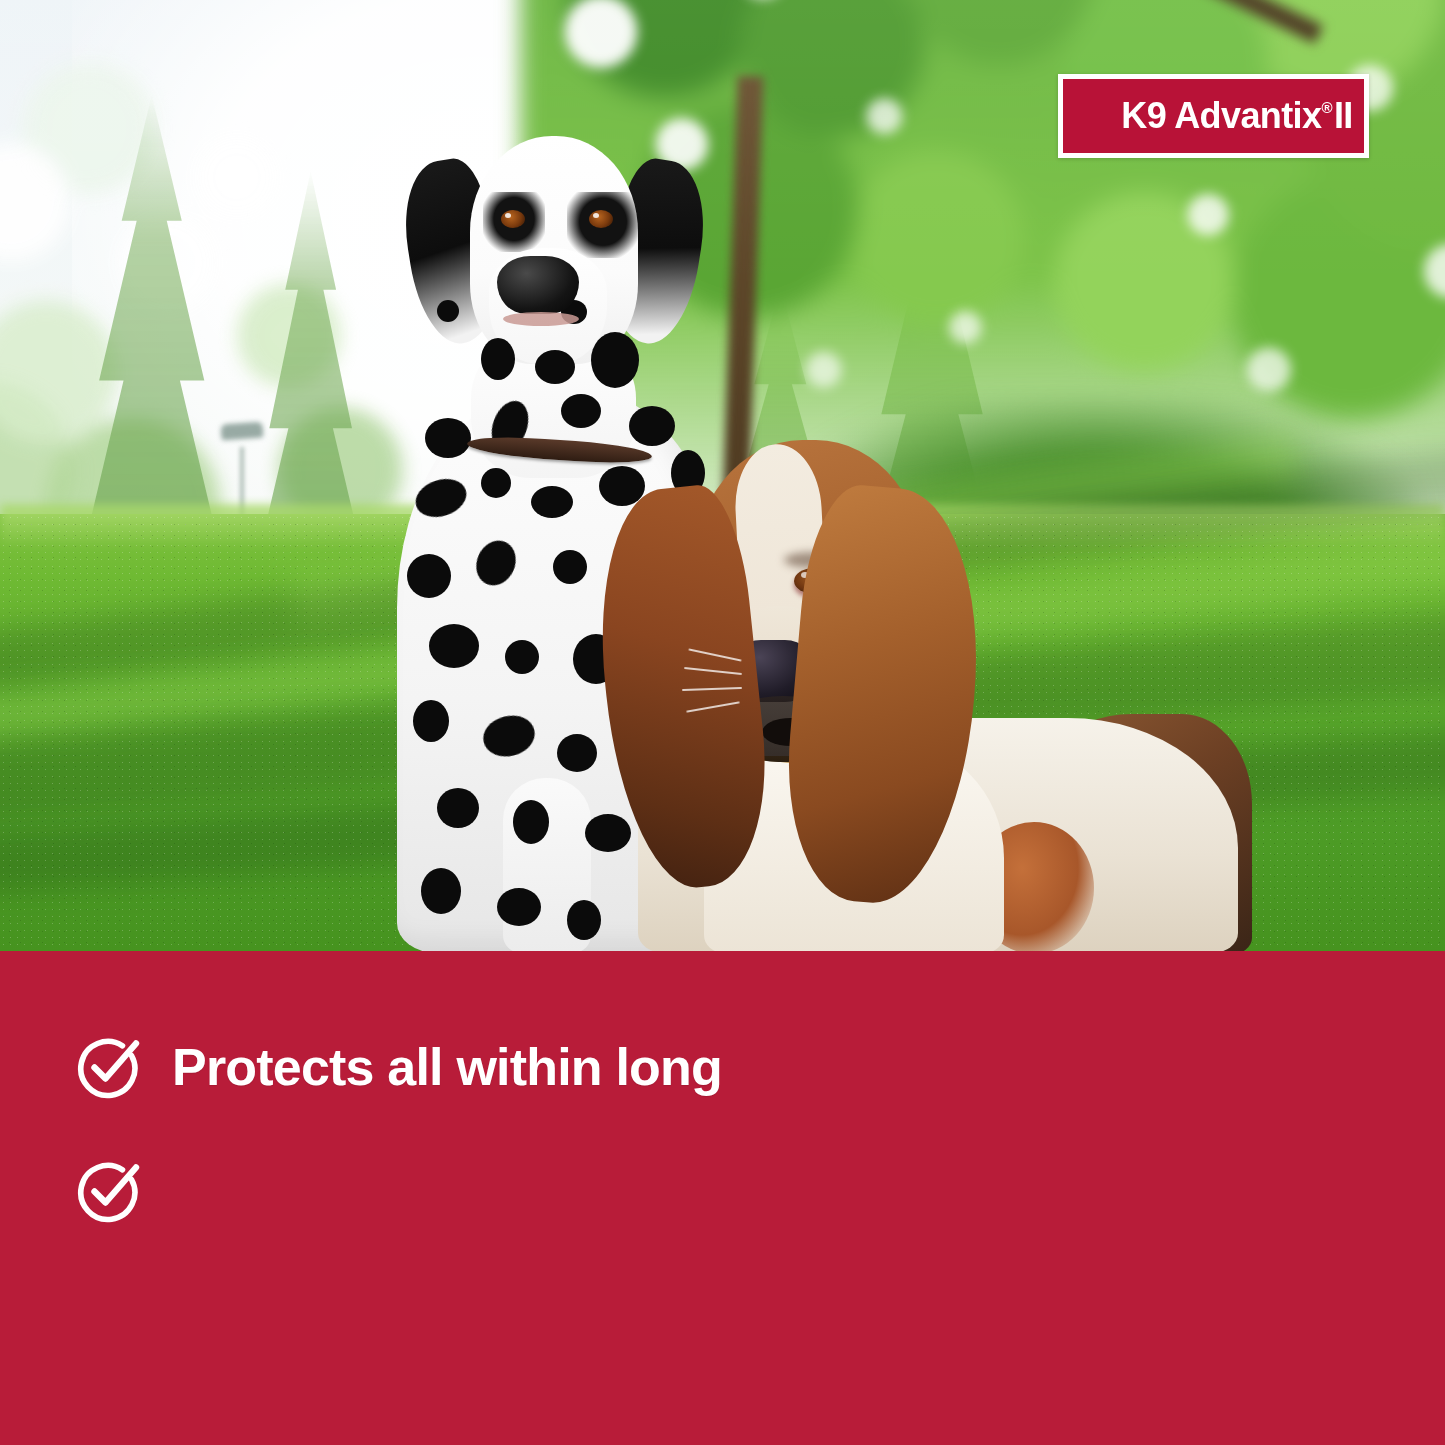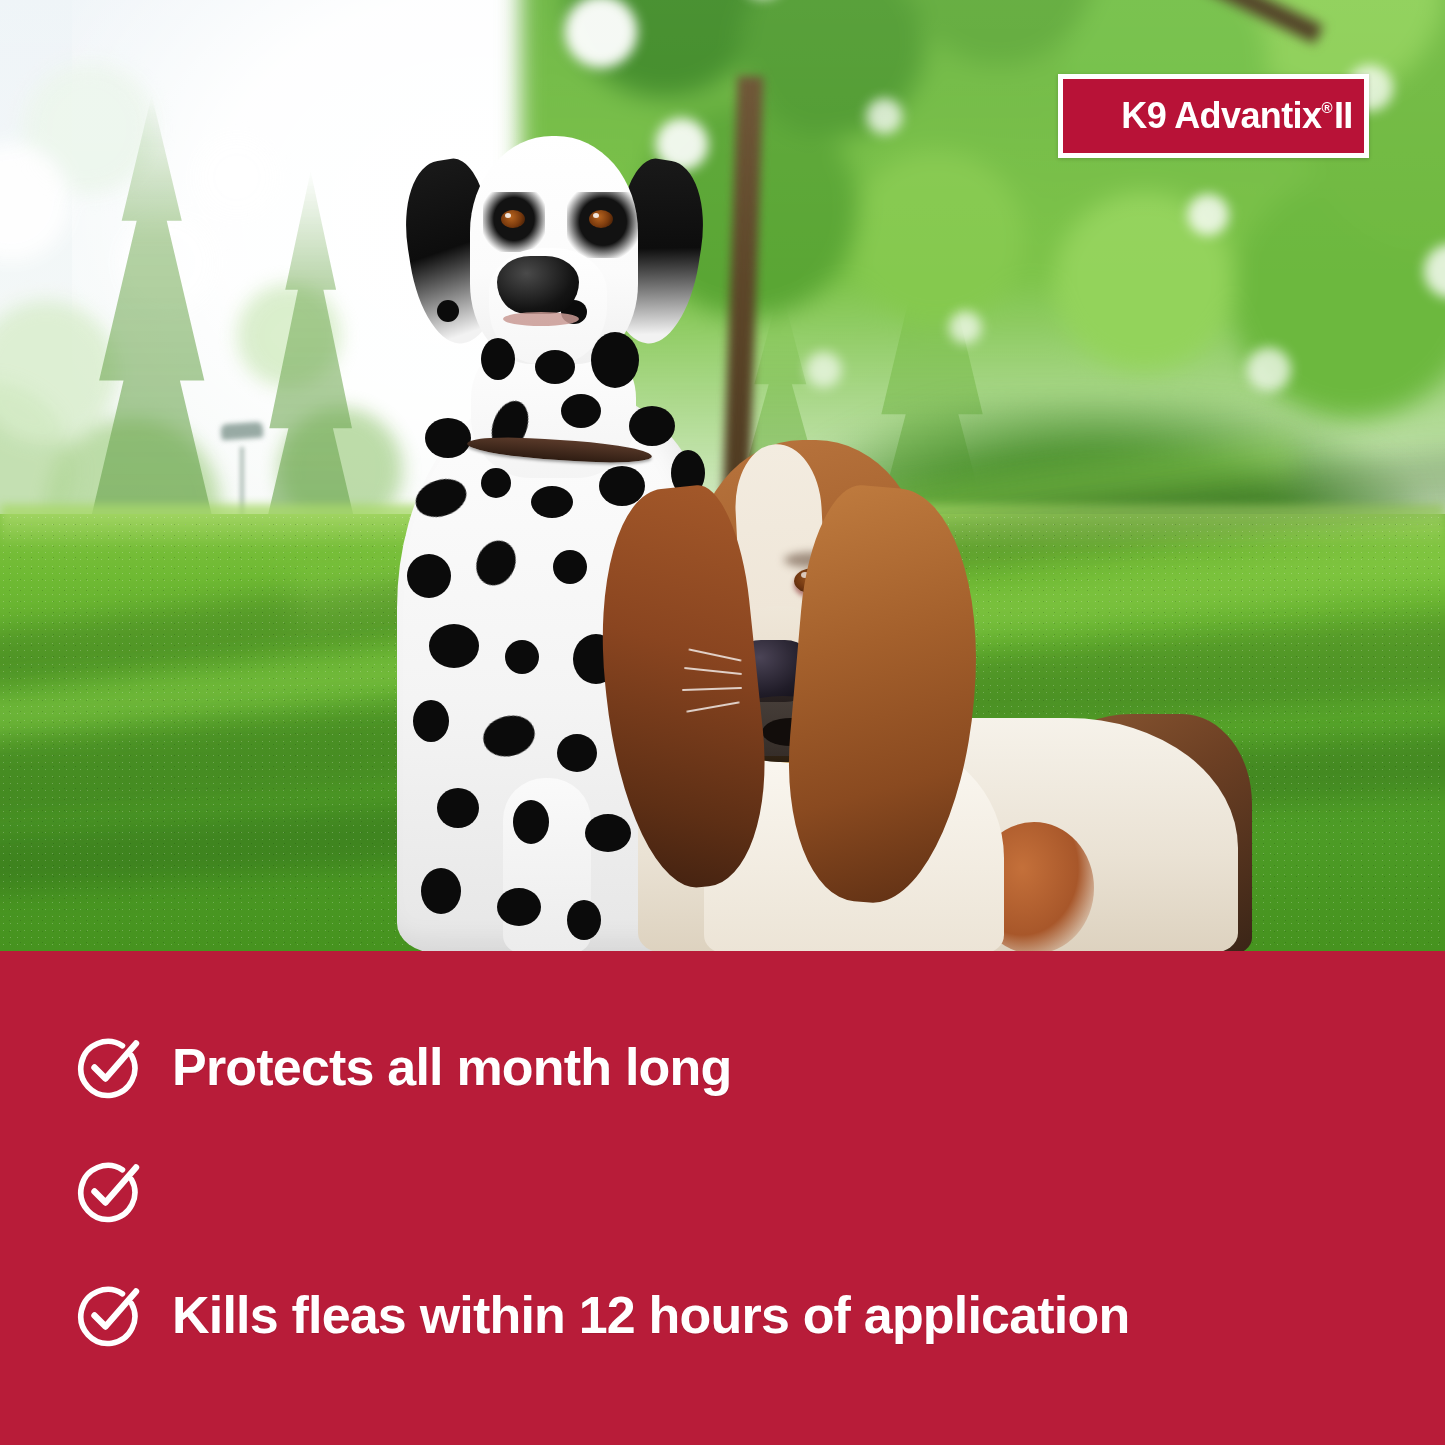--- a/index.html
+++ b/index.html
@@ -557,37 +557,28 @@
 
   <div class="claims">
 
     <div class="claim-row">
       <span class="check-icon">
         <svg viewBox="0 0 66 66" aria-hidden="true">
           <path d="M55.5 21.5 A27 27 0 1 1 46.5 11.8" fill="none" stroke="#ffffff" stroke-width="5.6" stroke-linecap="round"></path>
           <path d="M18.5 33.5 L29.5 44.5 L60 9.5" fill="none" stroke="#ffffff" stroke-width="6.4" stroke-linecap="round" stroke-linejoin="round"></path>
         </svg>
       </span>
-      <span class="claim-text">Protects all month long</span>
+      <span class="claim-text">Protects all within long</span>
     </div>
 
     <div class="claim-row">
       <span class="check-icon">
         <svg viewBox="0 0 66 66" aria-hidden="true">
           <path d="M55.5 21.5 A27 27 0 1 1 46.5 11.8" fill="none" stroke="#ffffff" stroke-width="5.6" stroke-linecap="round"></path>
           <path d="M18.5 33.5 L29.5 44.5 L60 9.5" fill="none" stroke="#ffffff" stroke-width="6.4" stroke-linecap="round" stroke-linejoin="round"></path>
         </svg>
       </span>
     </div>
 
-    <div class="claim-row">
-      <span class="check-icon">
-        <svg viewBox="0 0 66 66" aria-hidden="true">
-          <path d="M55.5 21.5 A27 27 0 1 1 46.5 11.8" fill="none" stroke="#ffffff" stroke-width="5.6" stroke-linecap="round"></path>
-          <path d="M18.5 33.5 L29.5 44.5 L60 9.5" fill="none" stroke="#ffffff" stroke-width="6.4" stroke-linecap="round" stroke-linejoin="round"></path>
-        </svg>
-      </span>
-      <span class="claim-text">Kills fleas within 12 hours of application</span>
-    </div>
 
   </div>
 
 </div>
 
 </body></html>

